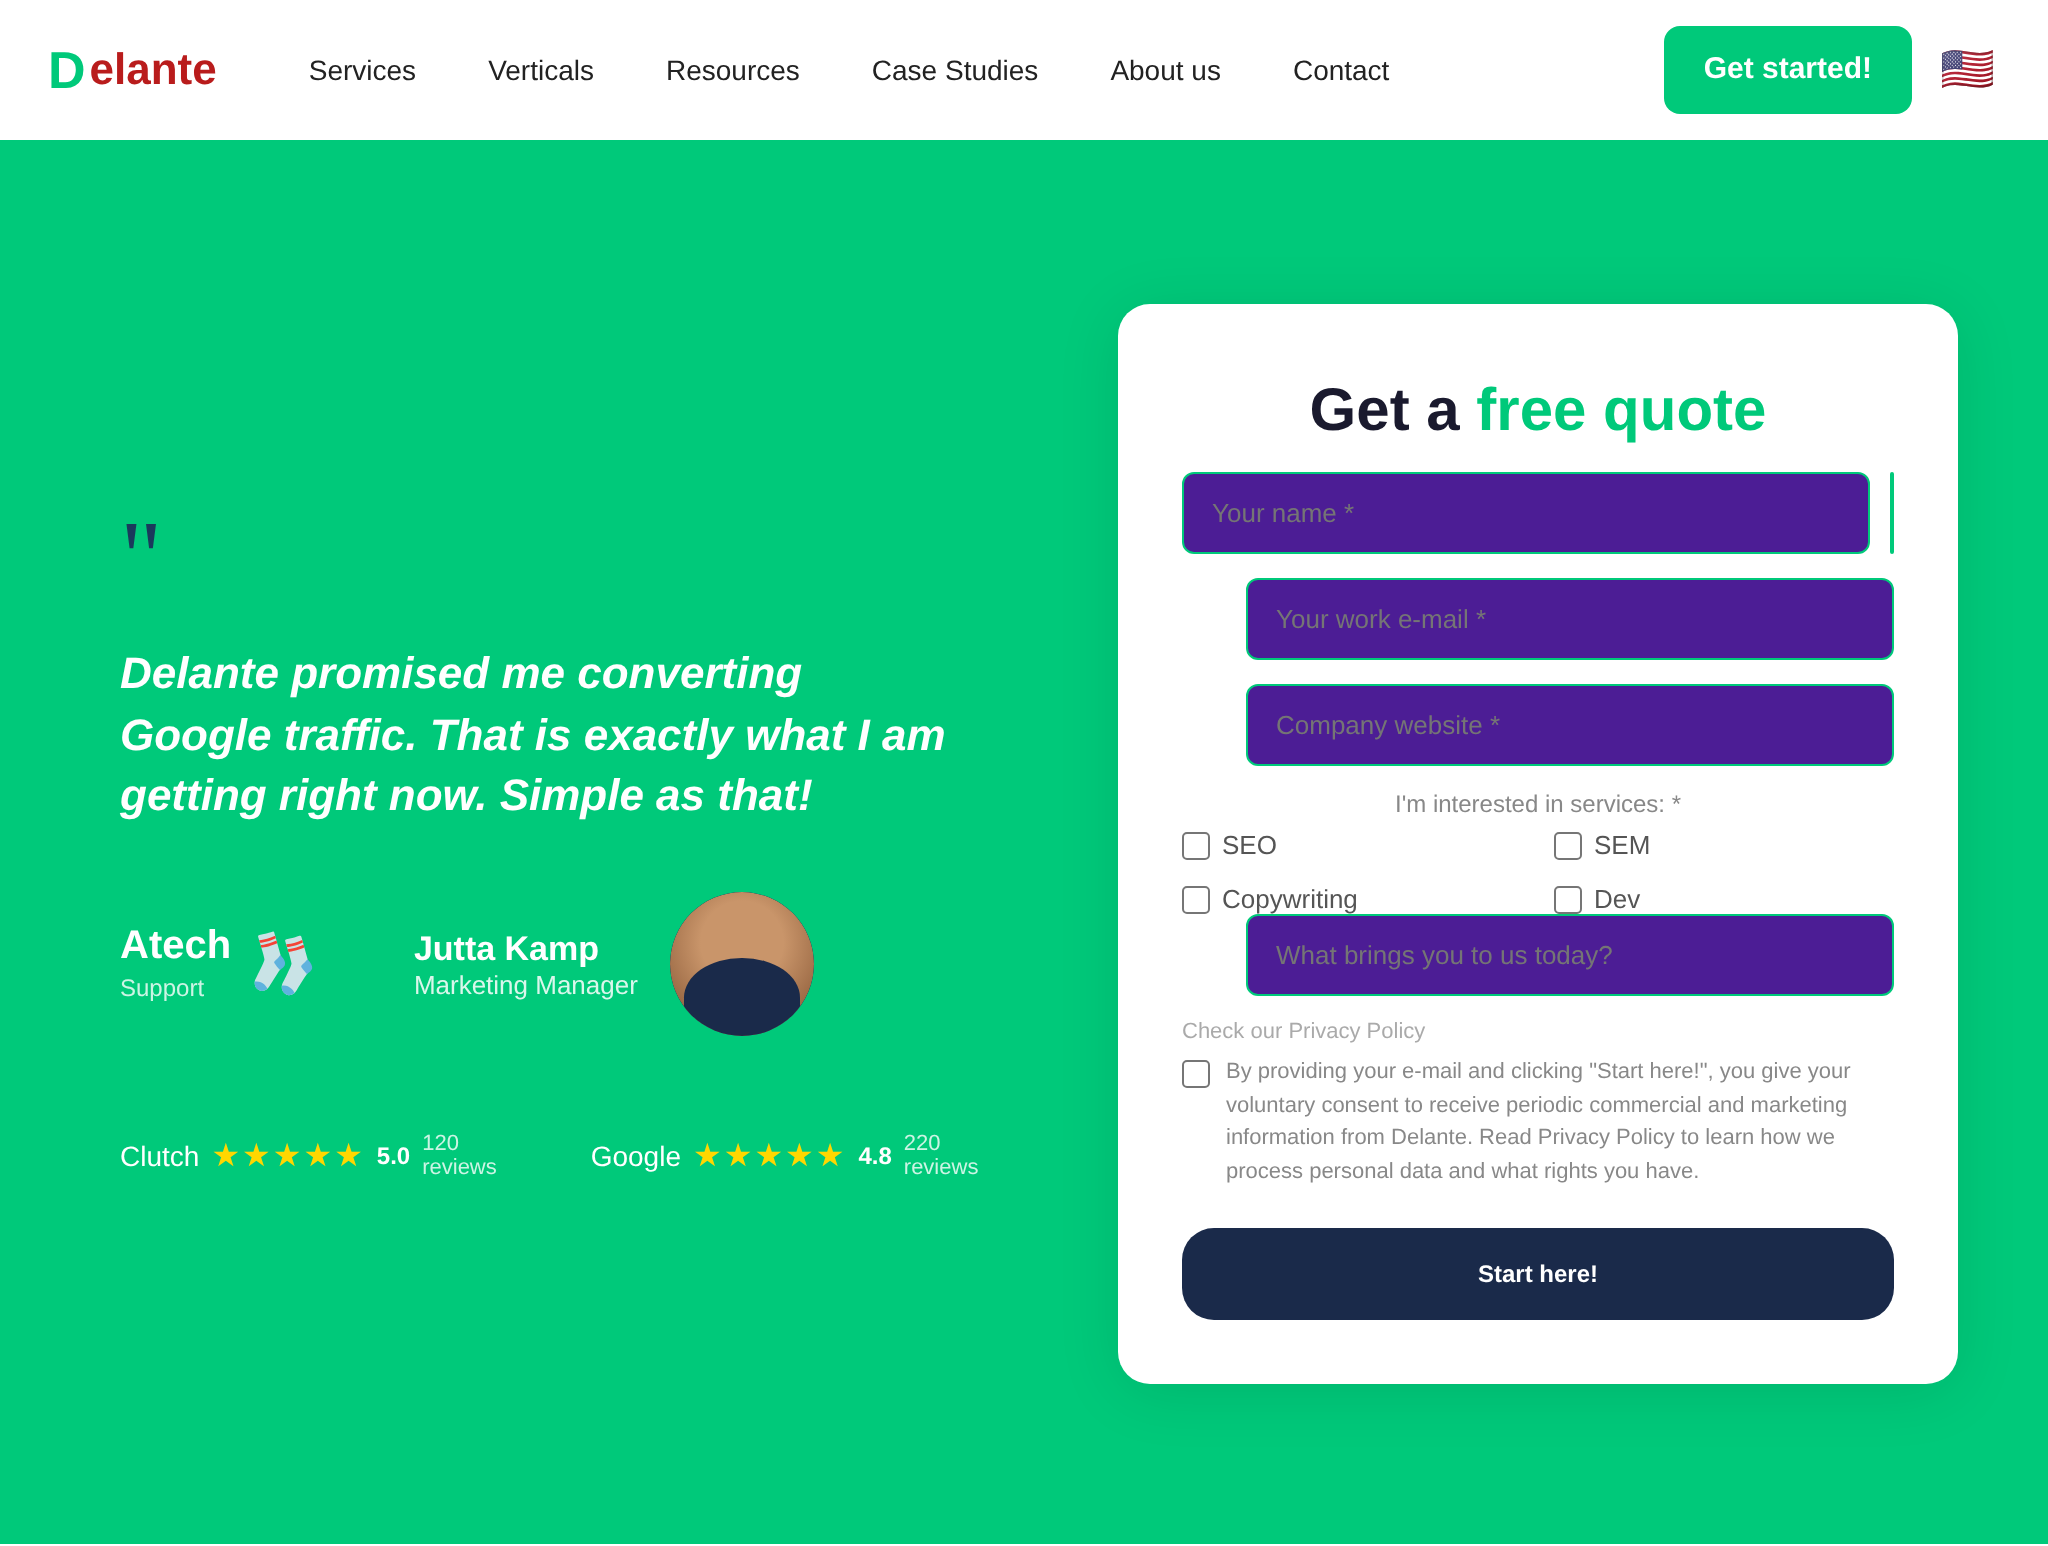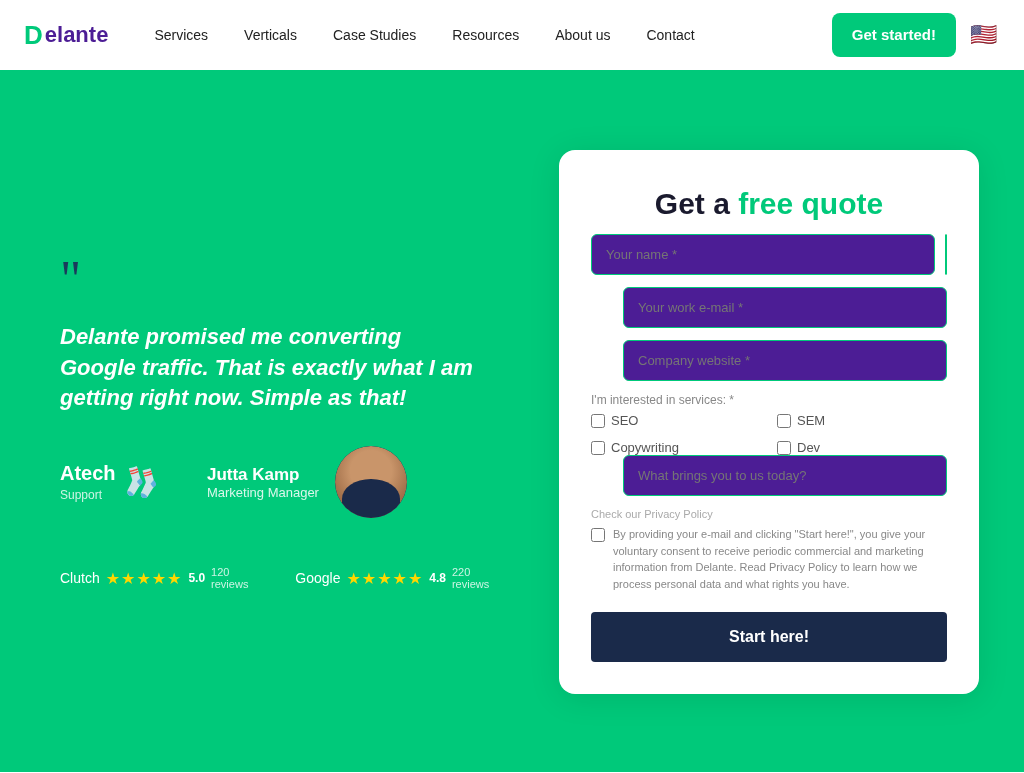--- a/index.html
+++ b/index.html
@@ -20,21 +20,21 @@
       display: flex;
       align-items: center;
       font-size: 22px;
       font-weight: 700;
       color: #222;
       margin-right: 32px;
       text-decoration: none;
       gap: 2px;
     }
     .logo-d { color: #00c97a; font-size: 26px; font-weight: 900; }
-    .logo-rest { color: #4c1d95; }
+    .logo-rest { color: #b91c1c; }
     .nav-links {
       display: flex;
       align-items: center;
       gap: 8px;
       flex: 1;
     }
     .nav-item {
       padding: 8px 14px;
       font-size: 14px;
       font-weight: 500;
@@ -275,20 +275,21 @@
       gap: 4px;
       font-size: 18px;
       border-right: 1px solid #e0e0e0;
       cursor: pointer;
       height: 100%;
     }
     .services-label {
       font-size: 12px;
       color: #888;
       margin-bottom: 6px;
+      text-align: center;
     }
     .services-grid {
       display: grid;
       grid-template-columns: 1fr 1fr;
       gap: 12px 16px;
     }
     .service-check {
       display: flex;
       align-items: center;
       gap: 6px;
@@ -321,43 +322,43 @@
       flex-shrink: 0;
     }
     .privacy-text {
       font-size: 11px;
       color: #888;
       line-height: 1.5;
     }
     .btn-start {
       background: #1a2a4a;
       color: #fff;
-      font-size: 16px;
+      font-size: 12px;
       font-weight: 700;
       border: none;
-      border-radius: 4px;
+      border-radius: 16px;
       padding: 16px;
       width: 100%;
       cursor: pointer;
       margin-top: 4px;
     }
   </style>
 </head>
 <body>
 
 <nav class="navbar">
   <a class="logo" href="#">
     <span class="logo-d">D</span>
       <span class="logo-rest">elante</span>
   </a>
   <div class="nav-links">
     <div class="nav-item">Services</div>
     <div class="nav-item">Verticals</div>
+    <div class="nav-item">Resources</div>
     <div class="nav-item">Case Studies</div>
-    <div class="nav-item">Resources</div>
     <div class="nav-item">About us</div>
     <div class="nav-item">Contact</div>
   </div>
   <div class="nav-actions">
     <button class="btn-get-started">Get started!</button>
     <div class="flag-icon">🇺🇸</div>
   </div>
 </nav>
 
 <section class="hero">

